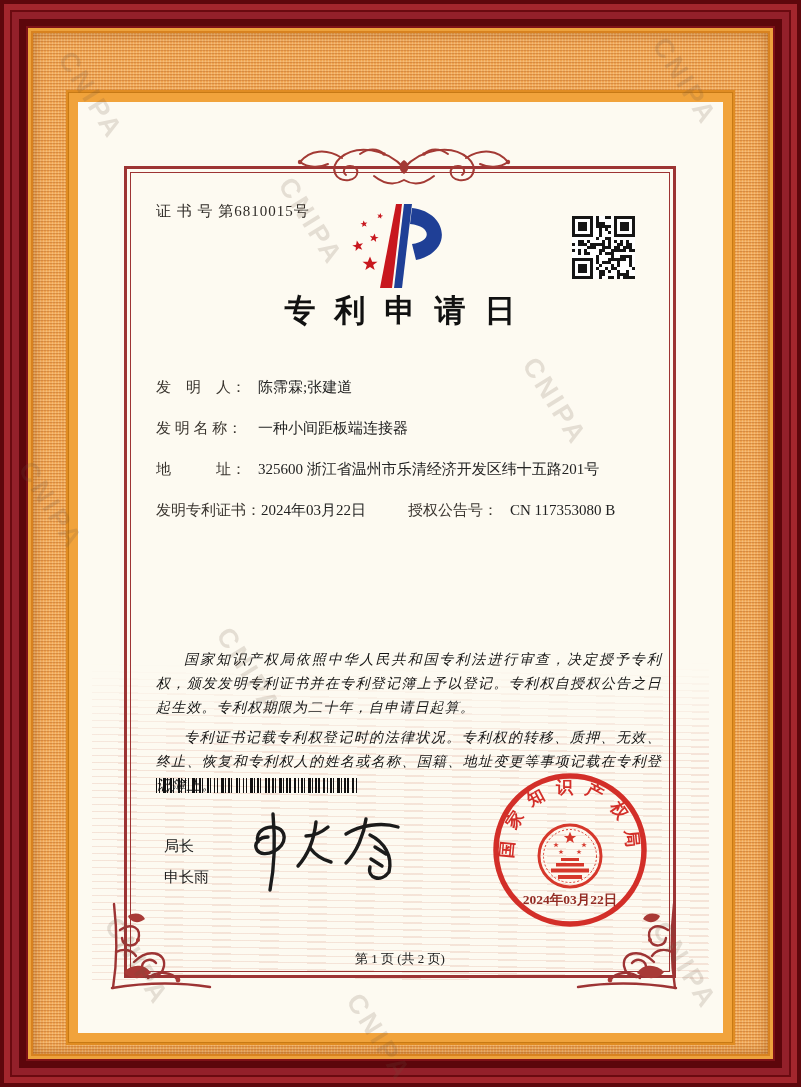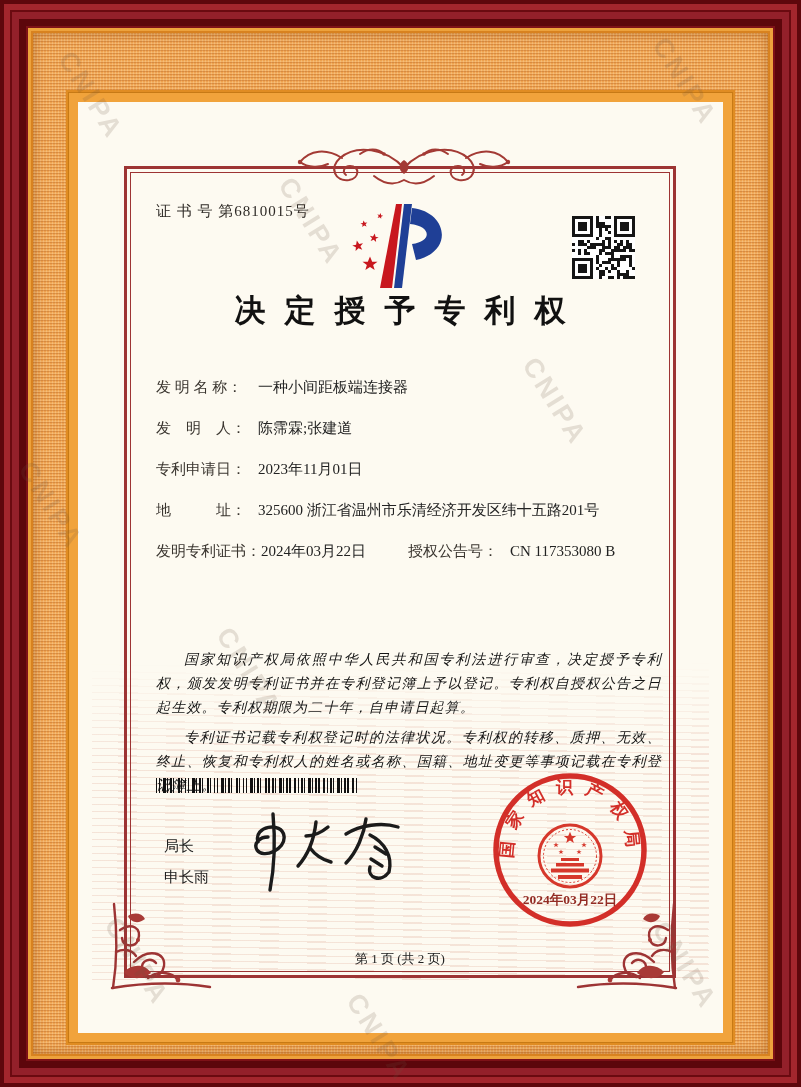--- a/index.html
+++ b/index.html
@@ -290,34 +290,30 @@
               <i style="left: 27px; top: 60px;"></i>
               <i style="left: 36px; top: 60px;"></i>
               <i style="left: 39px; top: 60px;"></i>
               <i style="left: 45px; top: 60px;"></i>
               <i style="left: 51px; top: 60px;"></i>
               <i style="left: 54px; top: 60px;"></i>
               <i style="left: 57px; top: 60px;"></i>
               <i style="left: 60px; top: 60px;"></i>
             </div>
 
-          <div class="title">决定授予专利权</div>
+          <div class="title">专利申请日</div>
 
           <div class="fields">
+            <div class="frow">
+              <span class="flabel">发　明　人：</span>
+              <span class="fvalue">陈霈霖;张建道</span>
+            </div>
             <div class="frow">
               <span class="flabel">发 明 名 称：</span>
               <span class="fvalue">一种小间距板端连接器</span>
-            </div>
-            <div class="frow">
-              <span class="flabel">发　明　人：</span>
-              <span class="fvalue">陈霈霖;张建道</span>
-            </div>
-            <div class="frow">
-              <span class="flabel">专利申请日：</span>
-              <span class="fvalue">2023年11月01日</span>
             </div>
             <div class="frow">
               <span class="flabel">地　　　址：</span>
               <span class="fvalue">325600 浙江省温州市乐清经济开发区纬十五路201号</span>
             </div>
             <div class="frow">
               <span class="flabel">发明专利证书：</span>
               <span class="fvalue">2024年03月22日</span>
               <span class="flabel grant2">授权公告号：</span>
               <span class="fvalue">CN 117353080 B</span>

